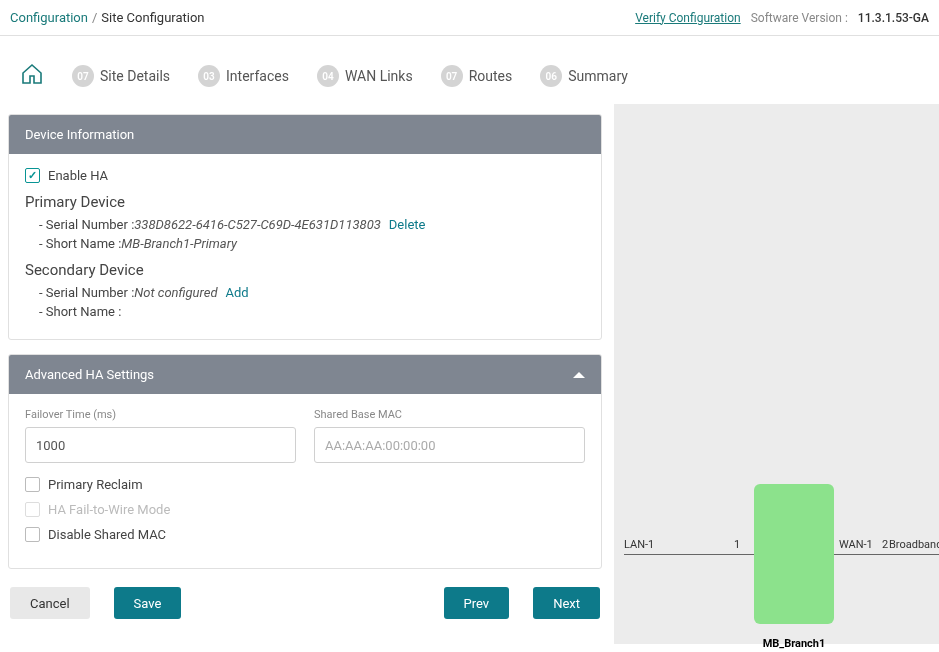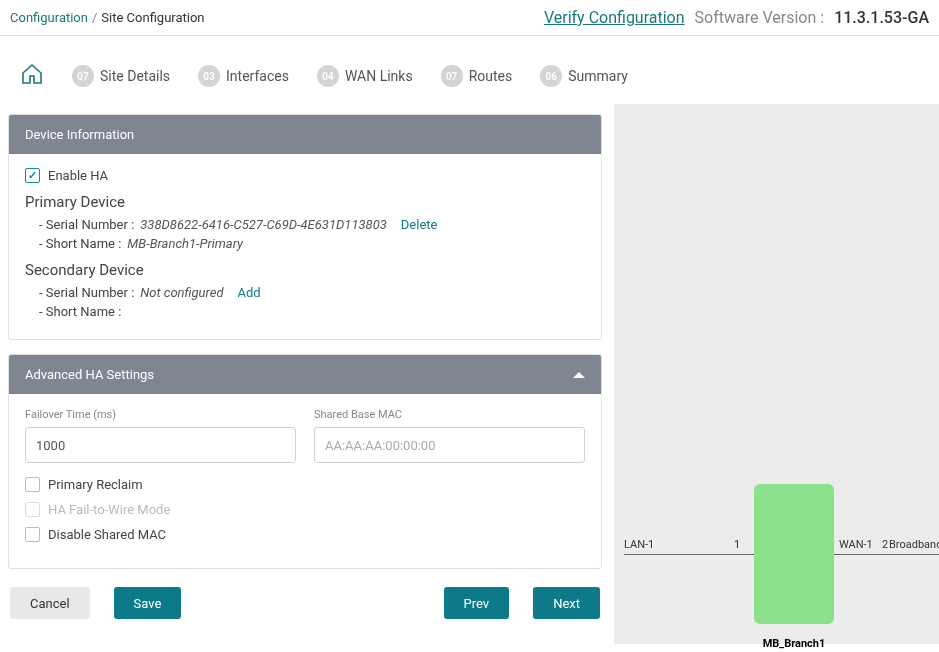--- a/index.html
+++ b/index.html
@@ -3,21 +3,21 @@
   <meta charset="utf-8">
   <style>
     * { margin: 0; padding: 0; box-sizing: border-box; font-family: -apple-system, BlinkMacSystemFont, "Segoe UI", Roboto, Arial, sans-serif; }
     body { background: #ffffff; width: 939px; }
     
     .top-bar { height: 36px; border-bottom: 1px solid #e0e0e0; display: flex; align-items: center; padding: 0 10px; font-size: 13px; }
     .breadcrumb { display: flex; align-items: center; gap: 4px; }
     .breadcrumb-link { color: #1a7a7a; text-decoration: none; }
     .breadcrumb-sep { color: #888; }
     .breadcrumb-current { color: #333; }
-    .top-right { margin-left: auto; display: flex; align-items: flex-start; gap: 10px; font-size: 16px; }
+    .top-right { margin-left: auto; display: flex; align-items: flex-start; gap: 10px; font-size: 12px; }
     .verify-link { color: #1a7a7a; text-decoration: underline; }
     .sw-version-label { color: #888; }
     .sw-version-val { color: #333; font-weight: 500; }
     
     .content-area { padding: 12px 0 0 0; }
     
     .tab-strip { display: flex; align-items: center; padding: 0 20px; gap: 28px; height: 56px; }
     .home-icon svg { width: 24px; height: 24px; stroke: #1a7a7a; fill: none; stroke-width: 1.6; }
     .tab { display: flex; align-items: center; gap: 6px; cursor: pointer; padding: 8px 0; font-size: 14px; color: #555; position: relative; }
     .tab-num { display: inline-flex; align-items: center; justify-content: center; width: 22px; height: 22px; border-radius: 11px; background: #d4d4d4; color: #fff; font-size: 10px; font-weight: 600; }
@@ -35,21 +35,21 @@
     .chevron-up { margin-left: auto; width: 0; height: 0; border-left: 6px solid transparent; border-right: 6px solid transparent; border-bottom: 6px solid #fff; }
     
     .checkbox-row { display: flex; align-items: center; gap: 8px; font-size: 13px; color: #444; margin-bottom: 8px; }
     .cbox { width: 15px; height: 15px; border: 1px solid #089494; border-radius: 2px; display: inline-flex; align-items: center; justify-content: center; flex-shrink: 0; }
     .cbox.checked::after { content: "✓"; font-size: 11px; color: #089494; font-weight: bold; line-height: 1; }
     .cbox.plain { border-color: #bbb; }
     .checkbox-row.disabled { color: #bbb; }
     .checkbox-row.disabled .cbox { border-color: #ddd; }
     
     .section-title { font-size: 15px; color: #444; margin: 10px 0 6px 0; }
-    .field-line { font-size: 13px; color: #444; margin: 4px 0 4px 14px; display: flex; align-items: center; gap: 6px; flex-wrap: wrap; }
+    .field-line { font-size: 13px; color: #444; margin: 4px 0 4px 14px; display: flex; align-items: center; flex-wrap: wrap; }
     .field-label::before { content: "- "; }
     .field-value { font-style: italic; color: #555; }
     .link-action { color: #0d7a8a; cursor: pointer; font-style: normal; margin-left: 8px; }
     
     .form-grid { display: flex; gap: 18px; }
     .form-item { flex: 1; }
     .form-label { font-size: 11px; color: #888; margin-bottom: 6px; display: block; }
     .text-input { width: 100%; height: 36px; border: 1px solid #d0d0d0; border-radius: 3px; padding: 0 10px; font-size: 13px; color: #555; }
     .text-input::placeholder { color: #aaa; }
     .check-list { margin-top: 14px; }

